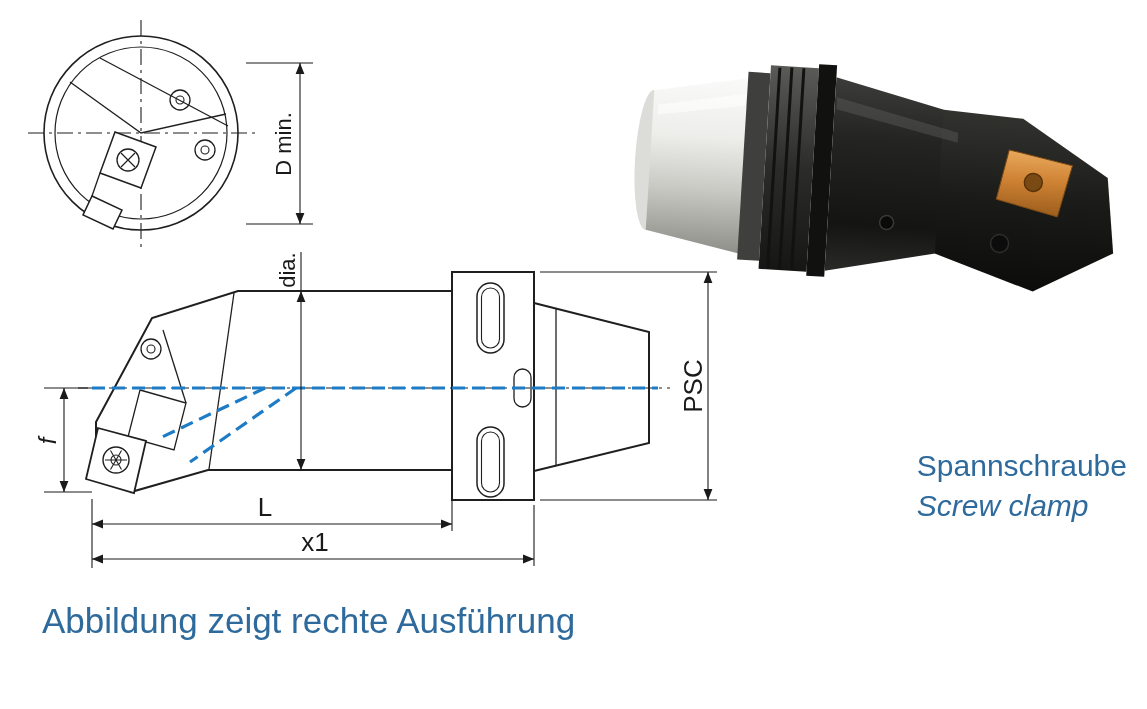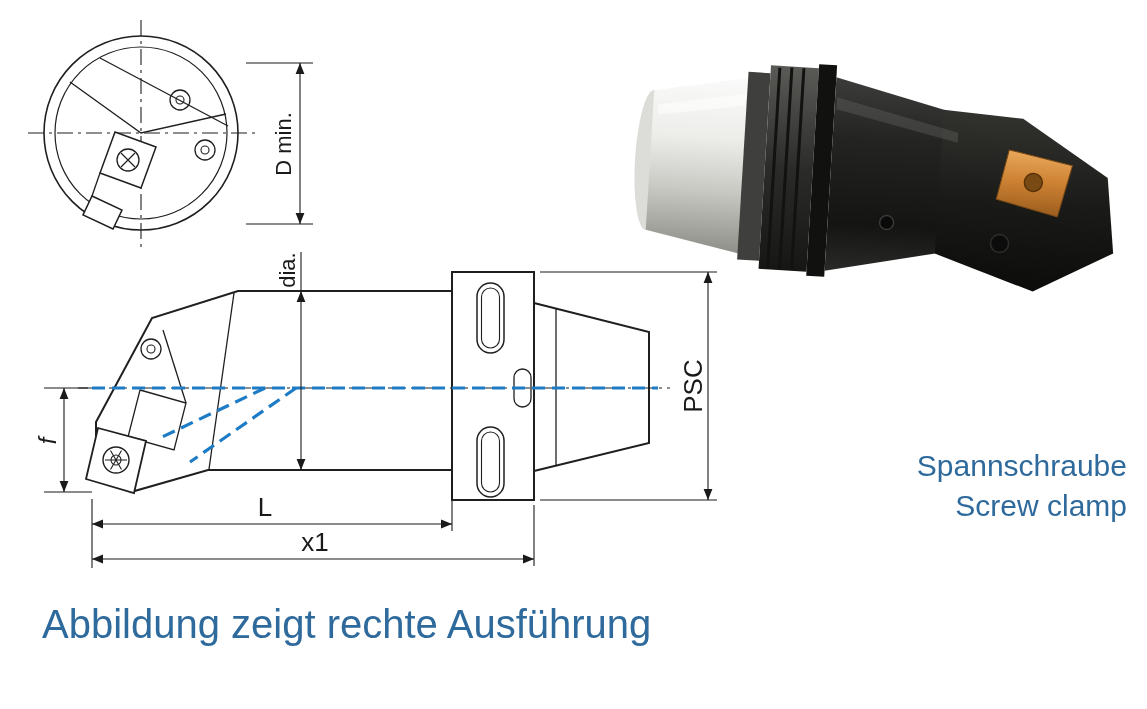--- a/index.html
+++ b/index.html
@@ -13,35 +13,34 @@
   }
   svg { position: absolute; left: 0; top: 0; }
   .dim-text {
     font-family: "Liberation Sans", sans-serif;
     fill: #1a1a1a;
   }
   .caption-right {
     position: absolute;
     right: 20px;
     top: 446px;
-    text-align: right;
     color: #2e6a9c;
     font-size: 30px;
     line-height: 1.32;
   }
   .caption-left {
     position: absolute;
     left: 42px;
     top: 598px;
     text-align: left;
     color: #2e6a9c;
-    font-size: 40px;
+    font-size: 35px;
     line-height: 1.34;
   }
-  .italic { }
+  .italic { font-style: italic; }
 </style>
 </head>
 <body>
 
 <div class="page">
 
   <svg width="1147" height="709" viewBox="0 0 1147 709">
     <defs>
       <marker id="arr" viewBox="0 0 10 10" refX="10" refY="5" markerWidth="10" markerHeight="10" orient="auto-start-reverse">
         <path d="M0,1 L10,5 L0,9 Z" fill="#1a1a1a"></path>

